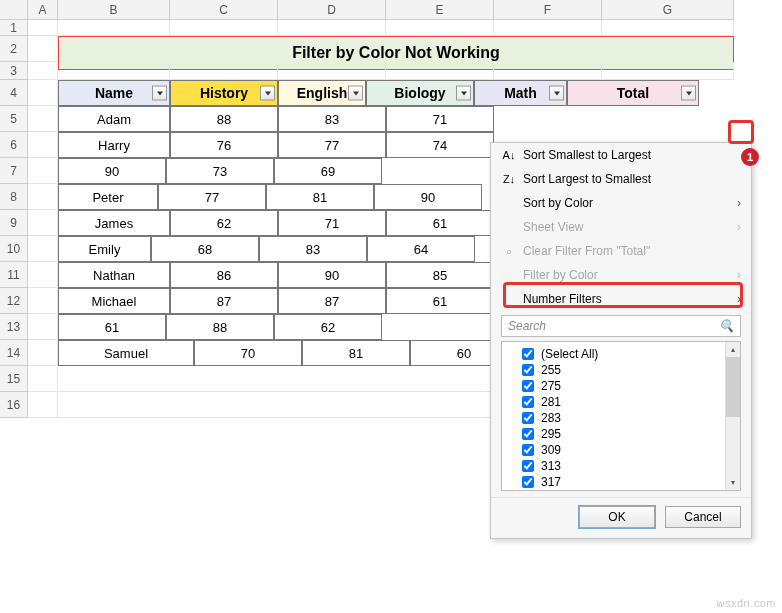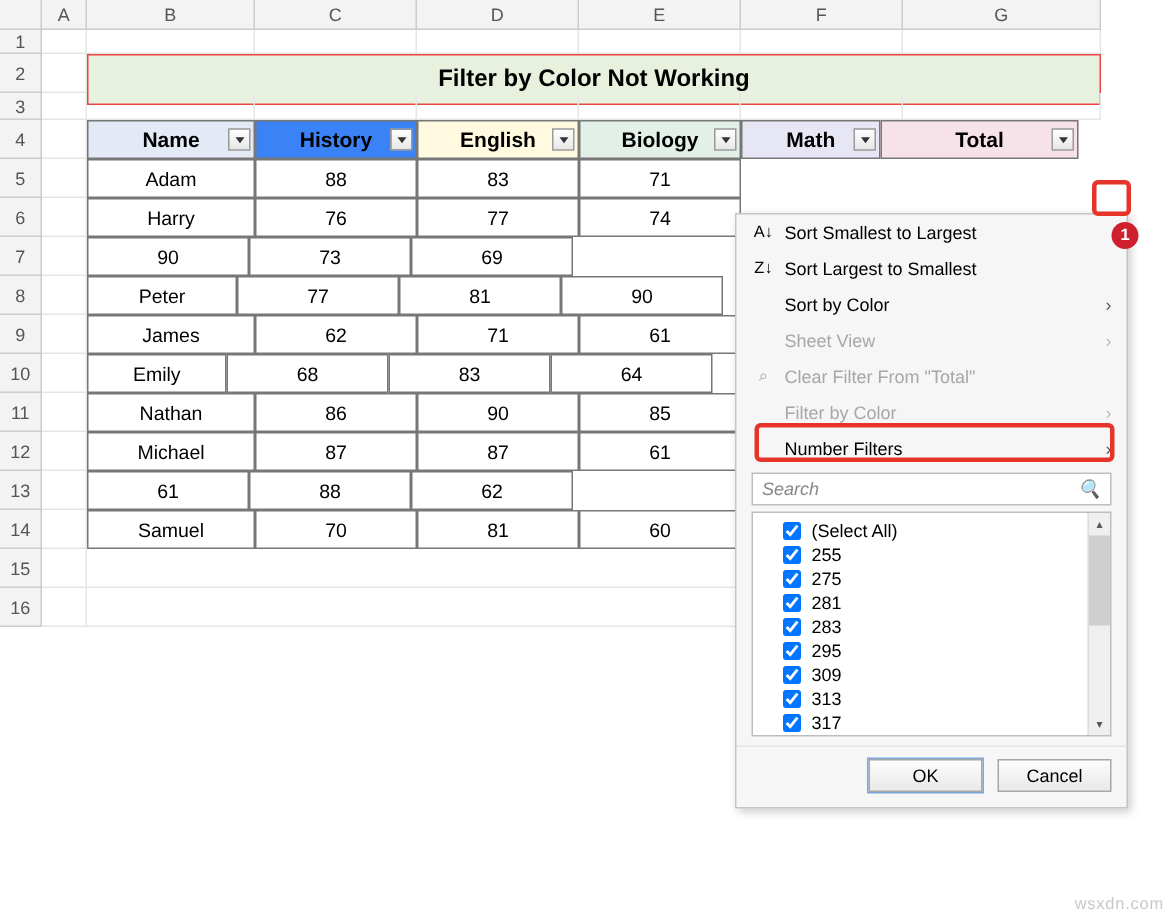--- a/index.html
+++ b/index.html
@@ -251,25 +251,25 @@
     <div class="cell" style="width:108px"></div>
     <div class="cell" style="width:132px"></div>
   </div>
 
   <div class="grid-row">
     <div class="cell" style="width:30px"></div>
     <div class="cell hdr" style="width:112px;background:#e3eaf5">
       <span>Name</span>
       <span class="drop"></span>
     </div>
-    <div class="cell hdr" style="width:108px;background:#3b82f6">
+    <div class="cell hdr" style="width:108px;background:#fde047">
       <span>History</span>
       <span class="drop"></span>
     </div>
-    <div class="cell hdr" style="width:108px;background:#fff9e0">
+    <div class="cell hdr" style="width:88px;background:#fff9e0">
       <span>English</span>
       <span class="drop"></span>
     </div>
     <div class="cell hdr" style="width:108px;background:#e2f0e8">
       <span>Biology</span>
       <span class="drop"></span>
     </div>
     <div class="cell hdr" style="width:93px;background:#e7e6f4">
       <span>Math</span>
       <span class="drop"></span>
@@ -337,21 +337,21 @@
         <div class="cell data-cell" style="width:108px">61</div>
       </div>
       <div class="grid-row">
         <div class="cell" style="width:30px"></div>
         <div class="cell data-cell" style="width:108px">61</div>
         <div class="cell data-cell" style="width:108px">88</div>
         <div class="cell data-cell" style="width:108px">62</div>
       </div>
       <div class="grid-row">
         <div class="cell" style="width:30px"></div>
-        <div class="cell data-cell" style="width:112px">Samuel</div>
+        <div class="cell data-cell" style="width:136px">Samuel</div>
         <div class="cell data-cell" style="width:108px">70</div>
         <div class="cell data-cell" style="width:108px">81</div>
         <div class="cell data-cell" style="width:108px">60</div>
       </div>
     </div>
 
   <div class="grid-row">
       <div class="cell" style="width:30px"></div>
       <div class="cell" style="width:676px"></div>
     </div>

